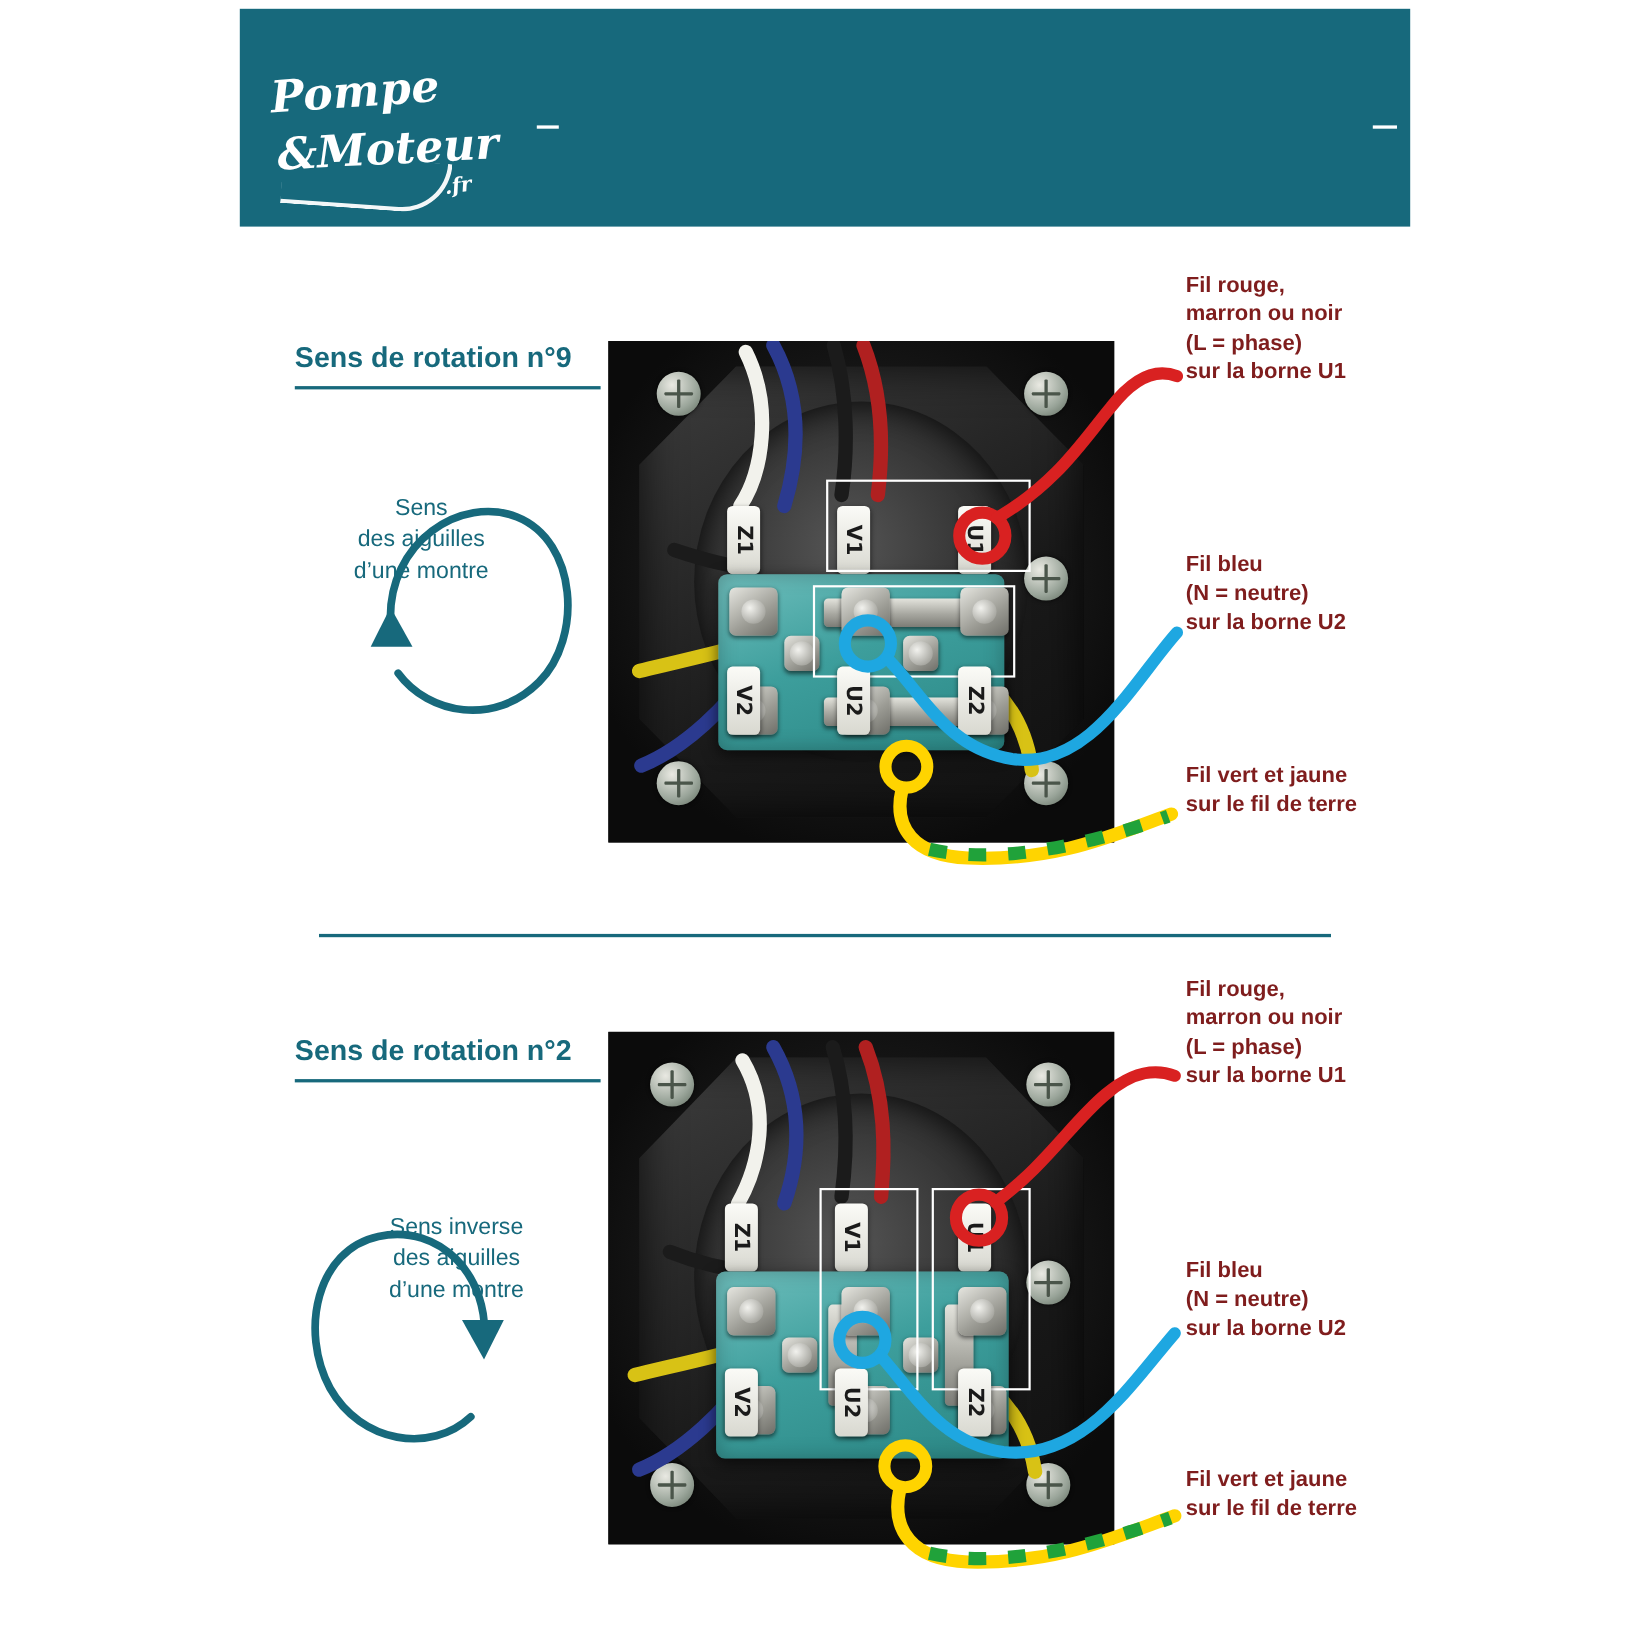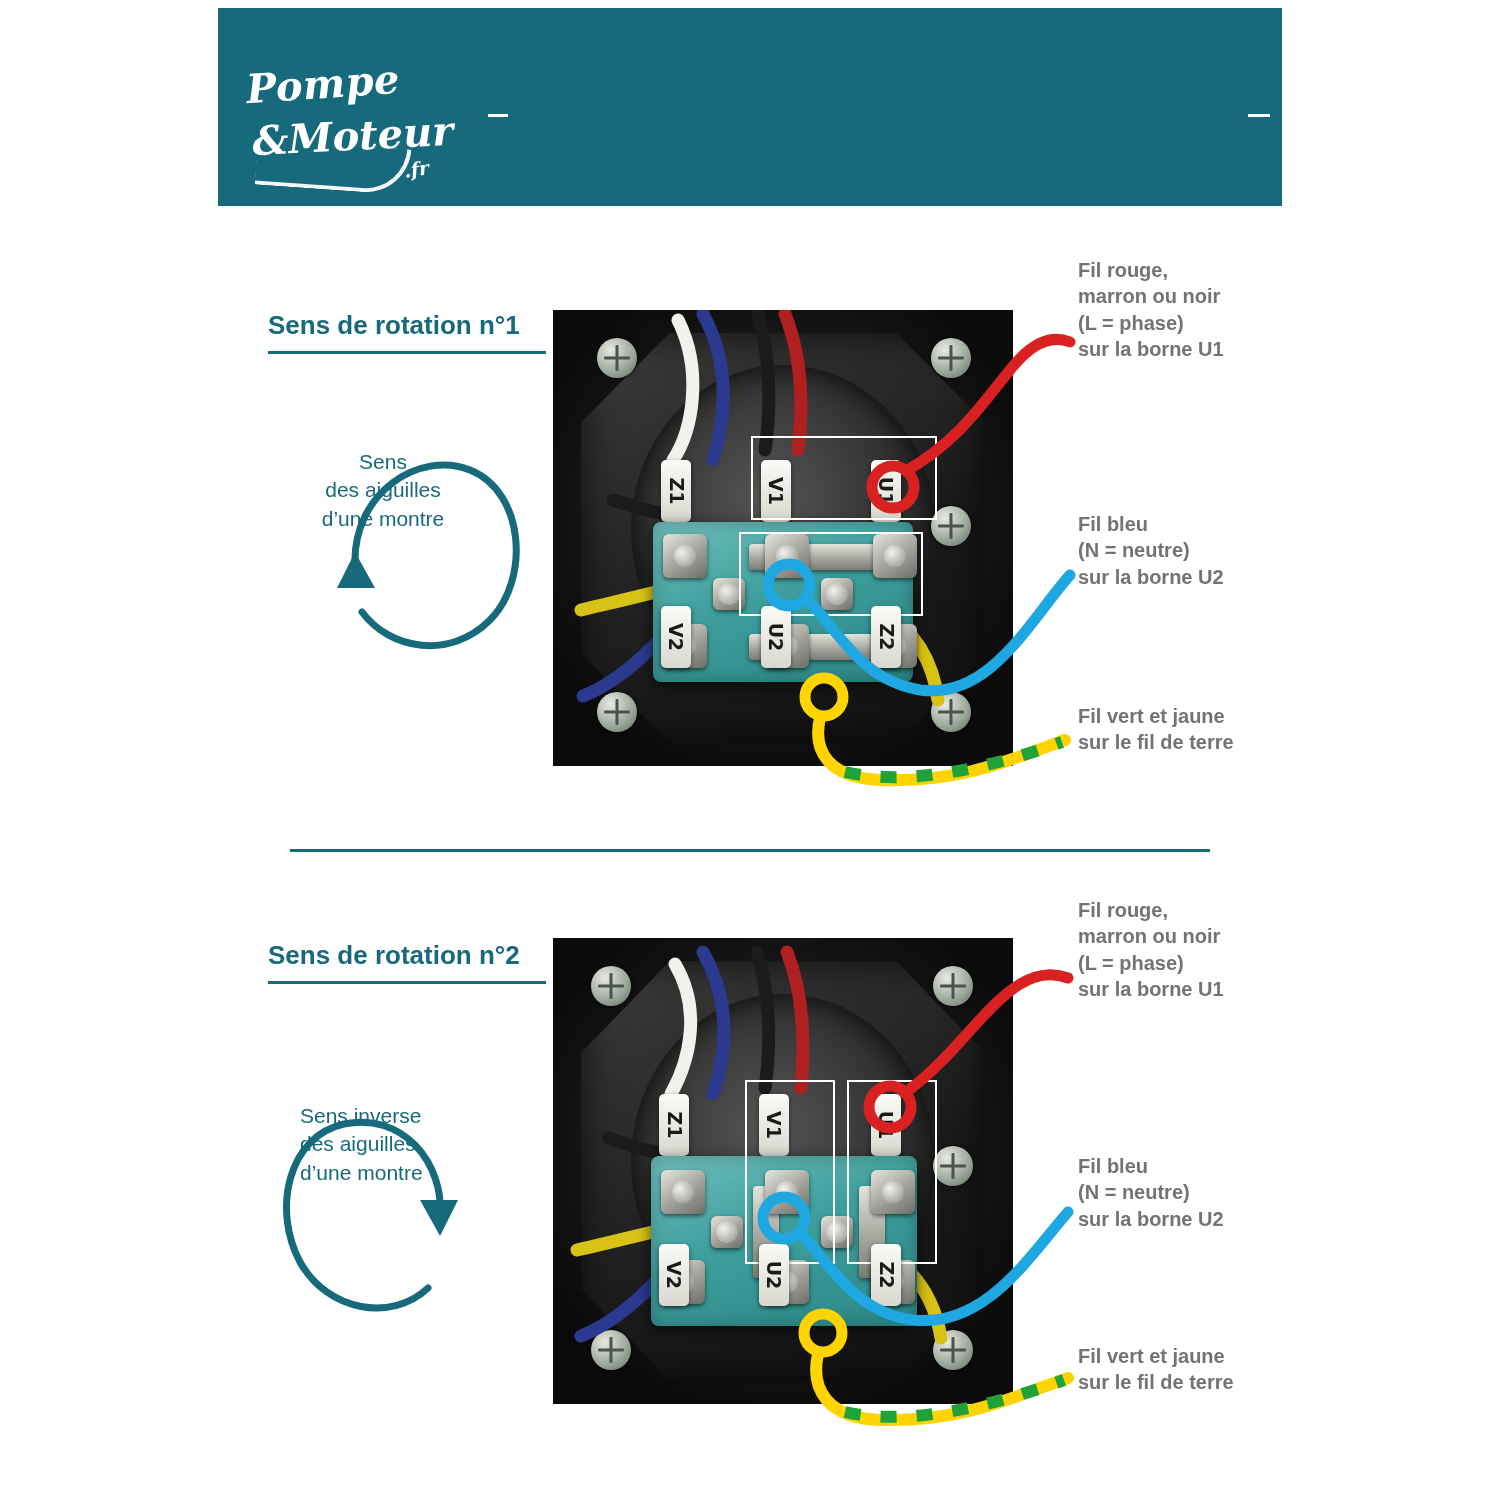--- a/index.html
+++ b/index.html
@@ -69,21 +69,21 @@
     font-size:26px;font-weight:700;color:#17697c;
     padding-bottom:10px;
     border-bottom:3px solid #17697c;
   }
   .rot-label{
     position:absolute;
     font-size:21px;color:#17697c;line-height:1.35;text-align:center;
   }
   .callout{
     position:absolute;
-    font-size:20px;font-weight:700;color:#737373;line-height:1.32;margin-top:11px;
+    font-size:20px;font-weight:700;color:#7f1d1d;line-height:1.32;
   }
   .divider{
     position:absolute;left:290px;top:849px;width:920px;height:3px;
     background:#17697c;
   }
 
   
   .photo{
     position:absolute;
     background:#0d0d0d;
@@ -165,21 +165,21 @@
     <div class="logo">
       <div class="logo-swoosh"></div>
       <div class="logo-l1">Pompe</div>
       <div class="logo-l2">&amp;Moteur</div>
       <div class="logo-l3">.fr</div>
     </div>
     <div class="header-rule left"></div>
     <div class="header-rule right"></div>
   </div>
 
-  <div class="section-title" style="left:268px;top:310px;width:278px;">Sens de rotation n°1</div>
+  <div class="section-title" style="left:268px;top:310px;width:278px;">Sens de rotation n°9</div>
 
   <div class="rot-label" style="left:268px;top:448px;width:230px;">
     <div>Sens</div>
     <div>des aiguilles</div>
     <div>d’une montre</div>
   </div>
 
   <svg width="1500" height="1500" viewBox="0 0 1500 1500">
     <path d="M355 566 C 352 492 420 450 470 470 C 525 492 530 580 490 620 C 450 660 390 650 362 612" fill="none" stroke="#17697c" stroke-width="7" stroke-linecap="round"></path>
     <polygon points="355,552 337,588 375,588" fill="#17697c"></polygon>
@@ -273,21 +273,21 @@
 
   <div class="callout" style="left:1078px;top:692px;width:290px;">
     <div>Fil vert et jaune</div>
     <div>sur le fil de terre</div>
   </div>
 
   <div class="divider"></div>
 
   <div class="section-title" style="left:268px;top:940px;width:278px;">Sens de rotation n°2</div>
 
-  <div class="rot-label" style="left:300px;top:1102px;width:230px;text-align:left;">
+  <div class="rot-label" style="left:300px;top:1102px;width:230px;text-align:center;">
     <div>Sens inverse</div>
     <div>des aiguilles</div>
     <div>d’une montre</div>
   </div>
 
   <svg width="1500" height="1500" viewBox="0 0 1500 1500">
     <path d="M440 1222 C 446 1160 400 1112 344 1124 C 288 1136 272 1210 300 1262 C 328 1312 392 1322 428 1288" fill="none" stroke="#17697c" stroke-width="7" stroke-linecap="round"></path>
     <polygon points="440,1236 458,1200 420,1200" fill="#17697c"></polygon>
   </svg>
 

